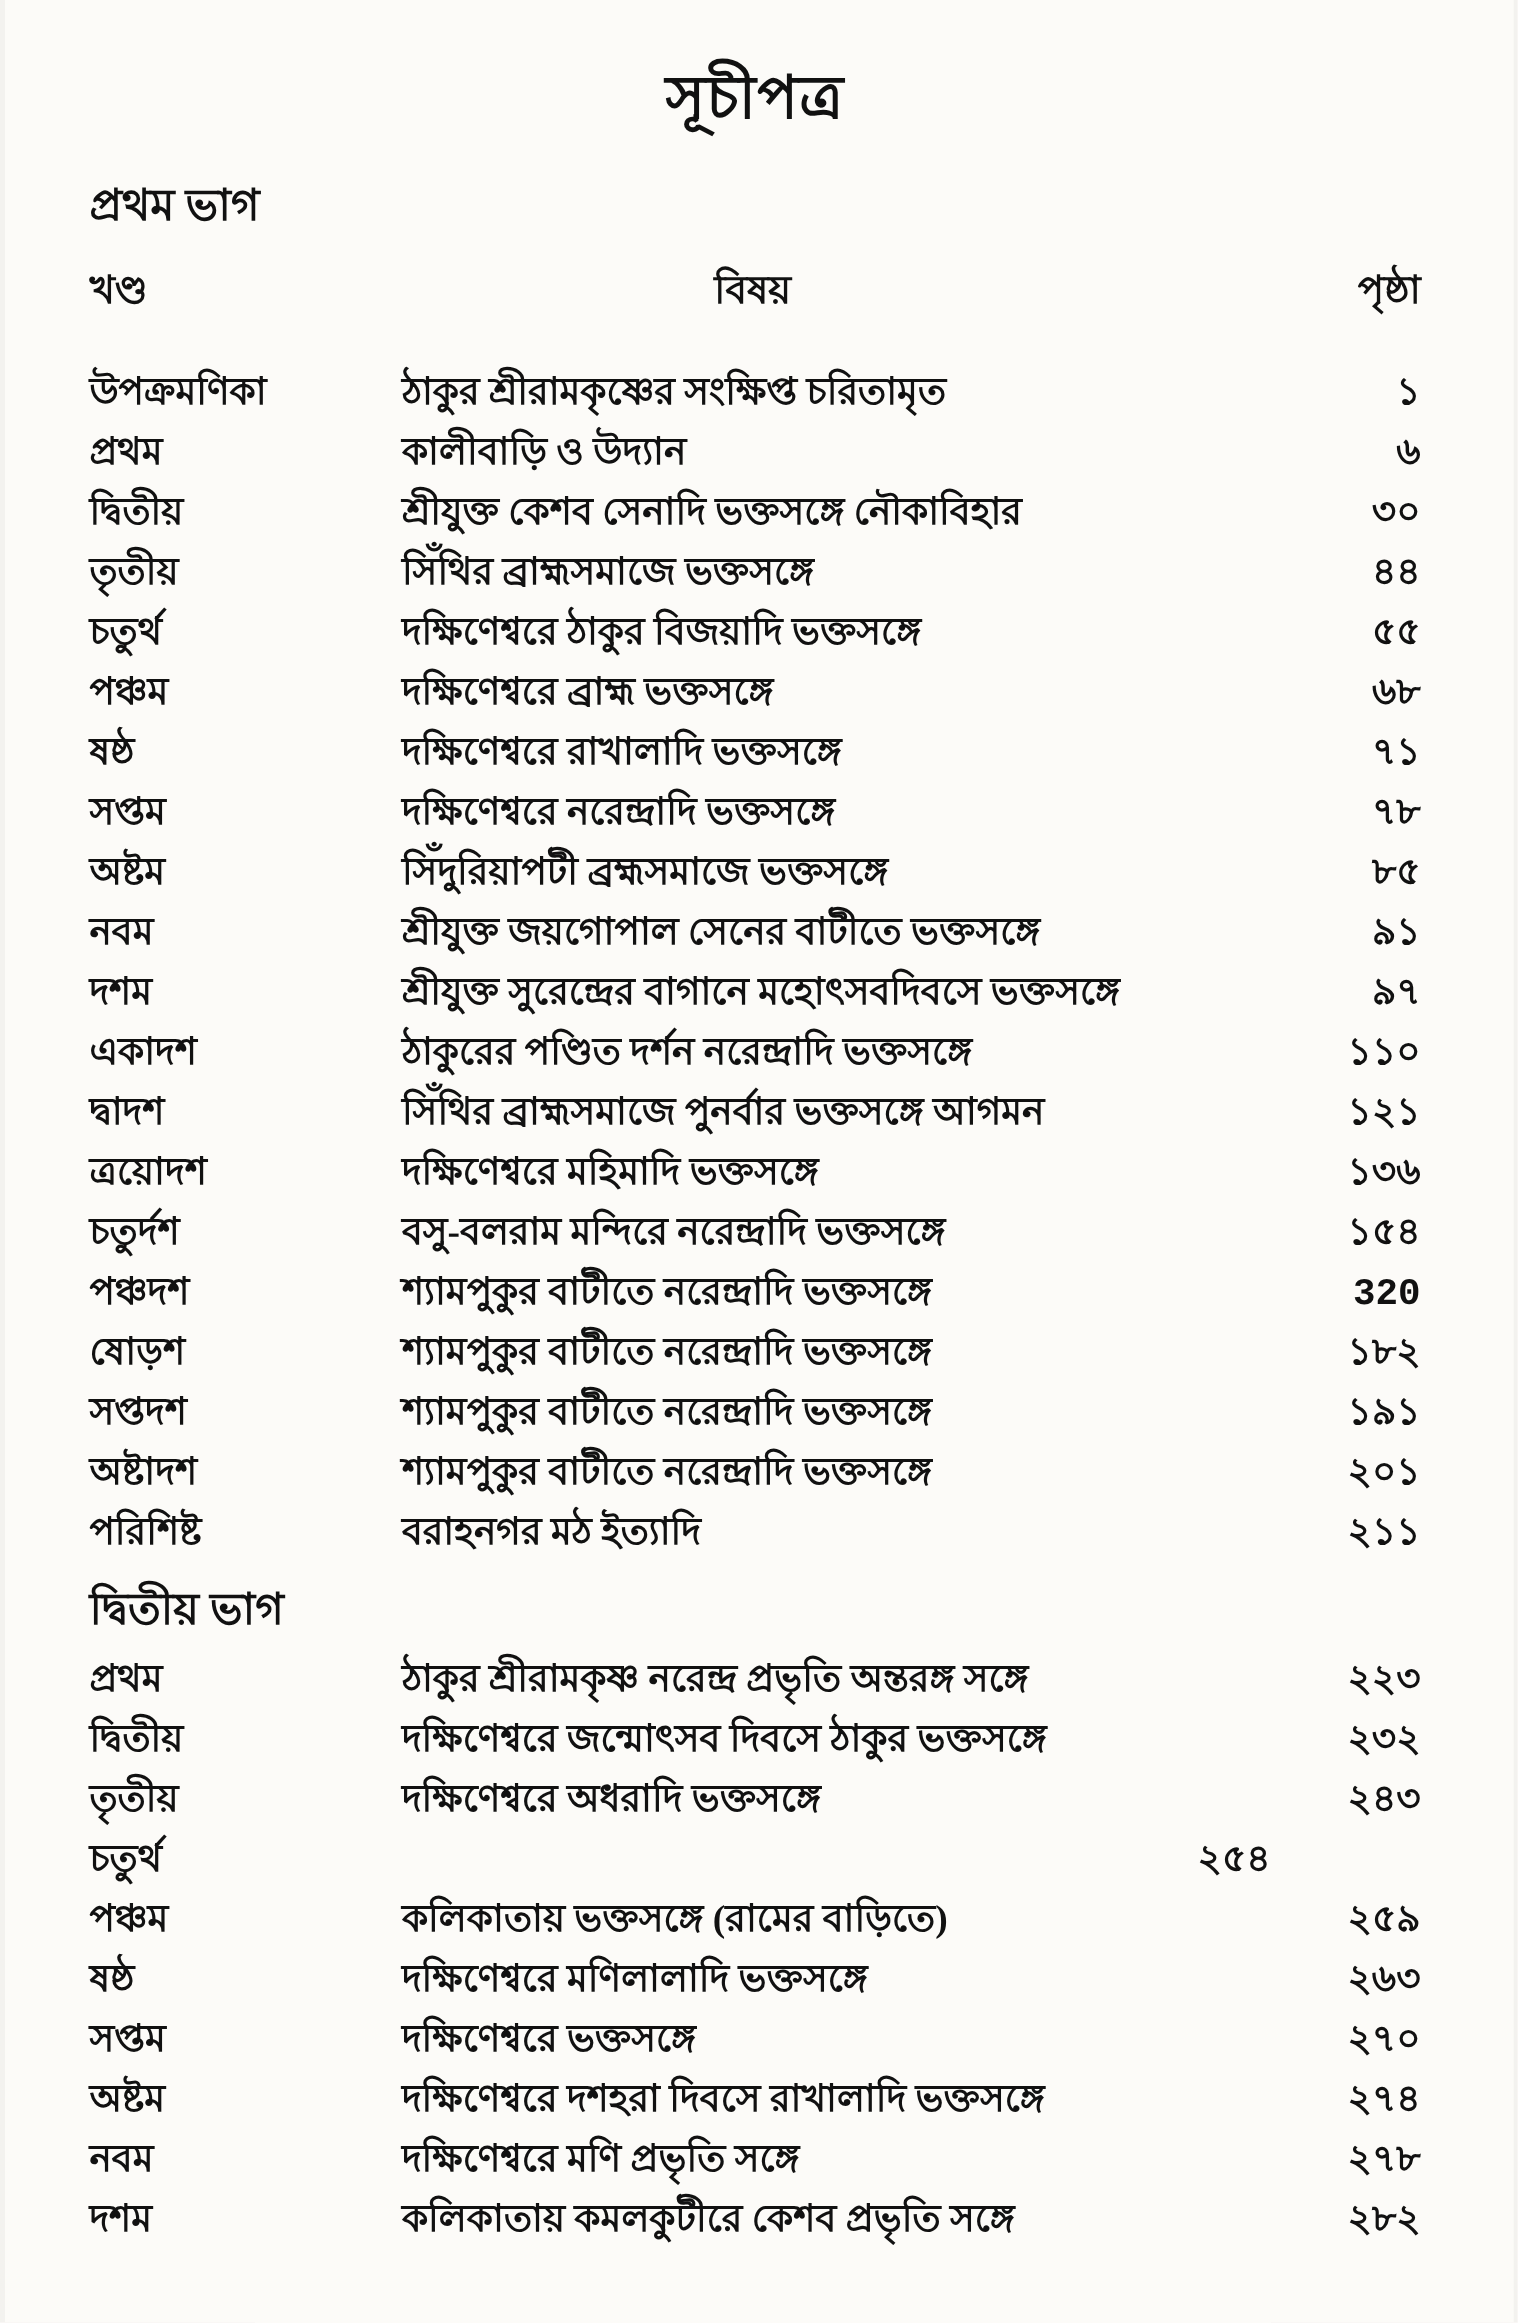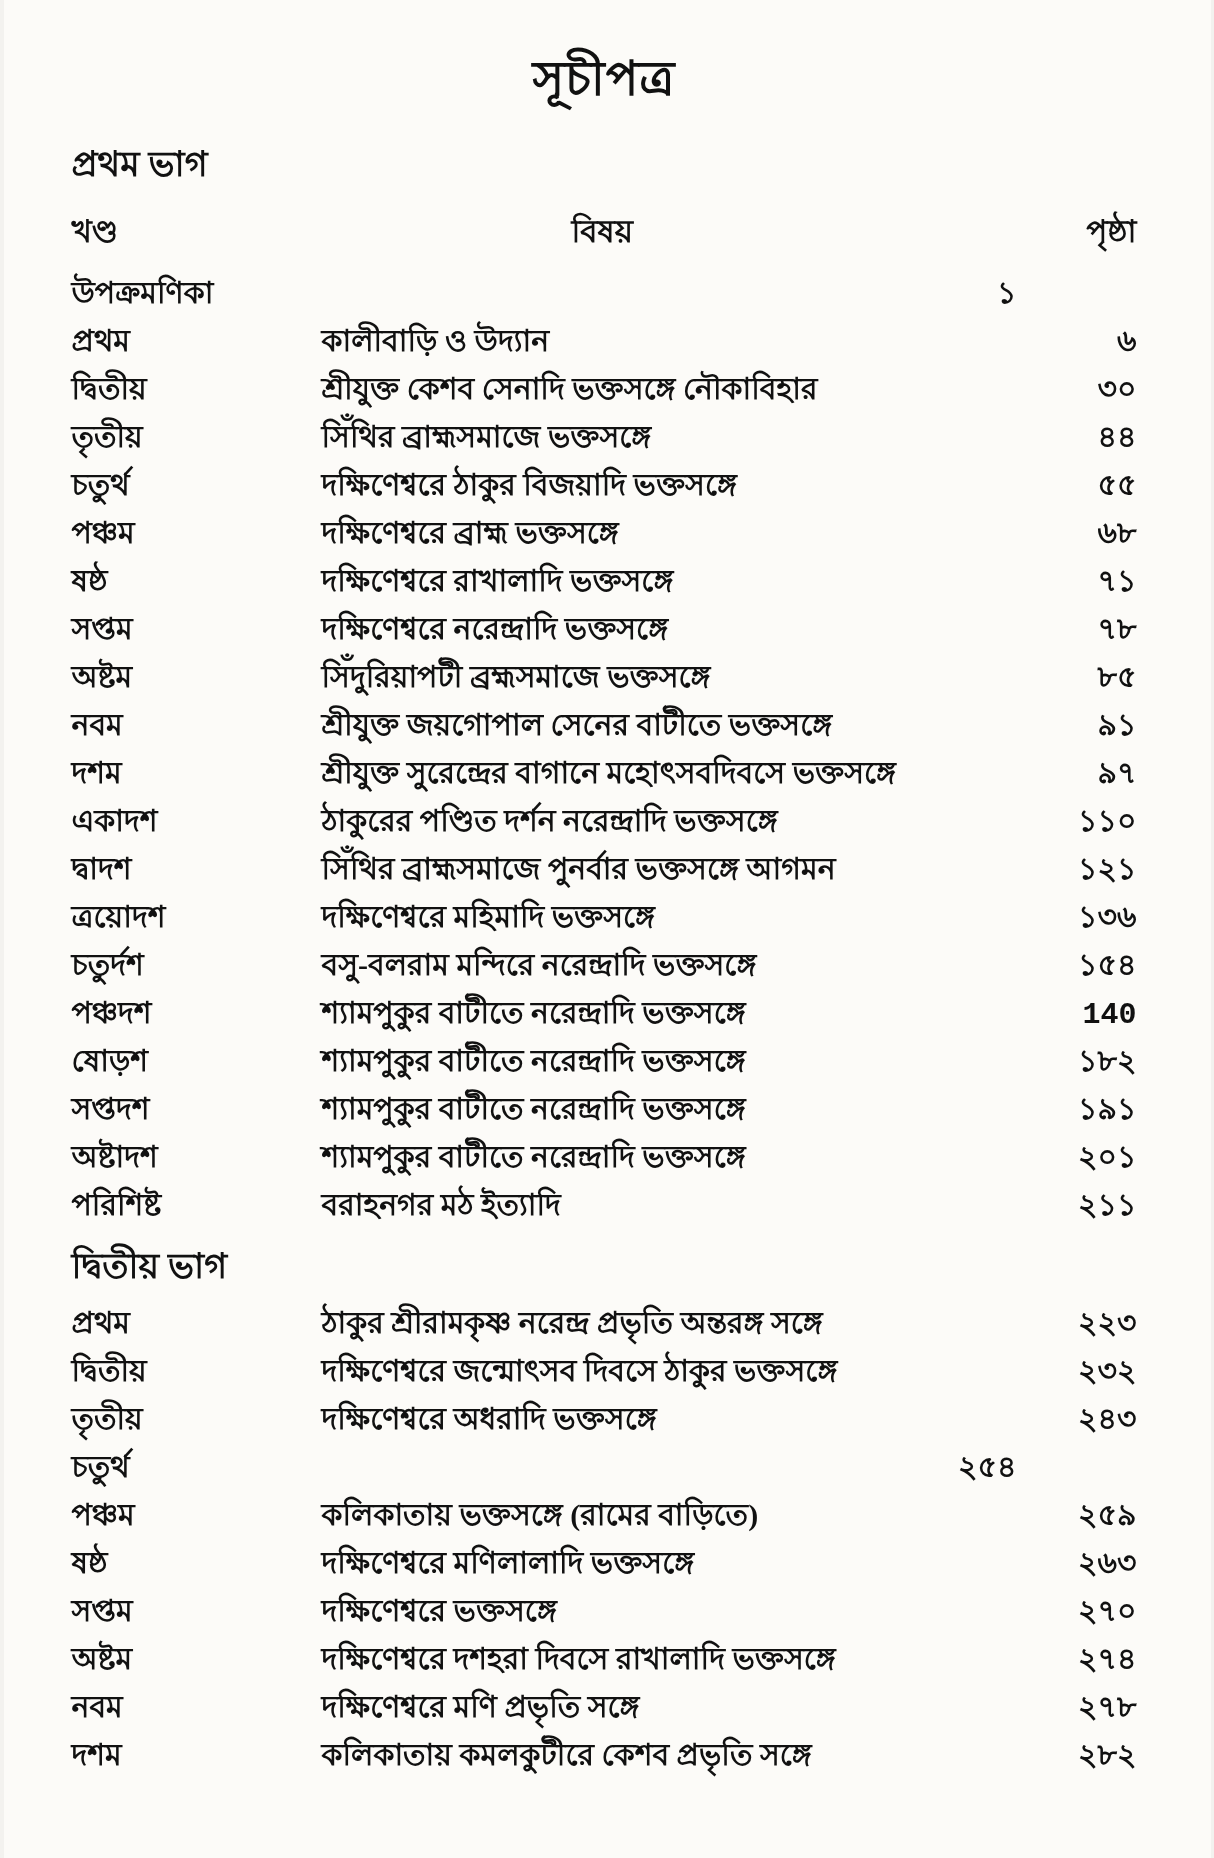--- a/index.html
+++ b/index.html
@@ -35,21 +35,21 @@
   }
   .part-heading.second { margin-top: 16px; }
   .col-headers {
     margin-top: 26px;
     display: flex;
     justify-content: space-between;
     align-items: baseline;
     font-size: 31px;
     line-height: 40px;
   }
-  .rows { margin-top: 16px; }
+  .rows { margin-top: 36px; }
   .rows.second { margin-top: 12px; }
   .toc-row {
     display: grid;
     grid-template-columns: 250px 1fr 120px;
     align-items: baseline;
     font-size: 30px;
     line-height: 46px;
     white-space: nowrap;
   }
   .cell-page, .col-page { text-align: right; font-family: Liberation Mono, monospace; }
@@ -65,20 +65,21 @@
 
   <div class="col-headers">
     <span class="col-vol">খণ্ড</span>
     <span class="col-sub">বিষয়</span>
     <span class="col-page">পৃষ্ঠা</span>
   </div>
 
   <div class="rows" id="part-0-rows">
       <div class="toc-row">
     <span class="cell-vol">উপক্রমণিকা</span>
+    <span class="cell-sub">ঠাকুর শ্রীরামকৃষ্ণের সংক্ষিপ্ত চরিতামৃত</span>
     <span class="cell-page">১</span>
   </div>
       <div class="toc-row">
     <span class="cell-vol">প্রথম</span>
     <span class="cell-sub">কালীবাড়ি ও উদ্যান</span>
     <span class="cell-page">৬</span>
   </div>
       <div class="toc-row">
     <span class="cell-vol">দ্বিতীয়</span>
     <span class="cell-sub">শ্রীযুক্ত কেশব সেনাদি ভক্তসঙ্গে নৌকাবিহার</span>
@@ -140,21 +141,21 @@
     <span class="cell-page">১৩৬</span>
   </div>
       <div class="toc-row">
     <span class="cell-vol">চতুর্দশ</span>
     <span class="cell-sub">বসু-বলরাম মন্দিরে নরেন্দ্রাদি ভক্তসঙ্গে</span>
     <span class="cell-page">১৫৪</span>
   </div>
       <div class="toc-row">
     <span class="cell-vol">পঞ্চদশ</span>
     <span class="cell-sub">শ্যামপুকুর বাটীতে নরেন্দ্রাদি ভক্তসঙ্গে</span>
-    <span class="cell-page">140</span>
+    <span class="cell-page">320</span>
   </div>
       <div class="toc-row">
     <span class="cell-vol">ষোড়শ</span>
     <span class="cell-sub">শ্যামপুকুর বাটীতে নরেন্দ্রাদি ভক্তসঙ্গে</span>
     <span class="cell-page">১৮২</span>
   </div>
       <div class="toc-row">
     <span class="cell-vol">সপ্তদশ</span>
     <span class="cell-sub">শ্যামপুকুর বাটীতে নরেন্দ্রাদি ভক্তসঙ্গে</span>
     <span class="cell-page">১৯১</span>

